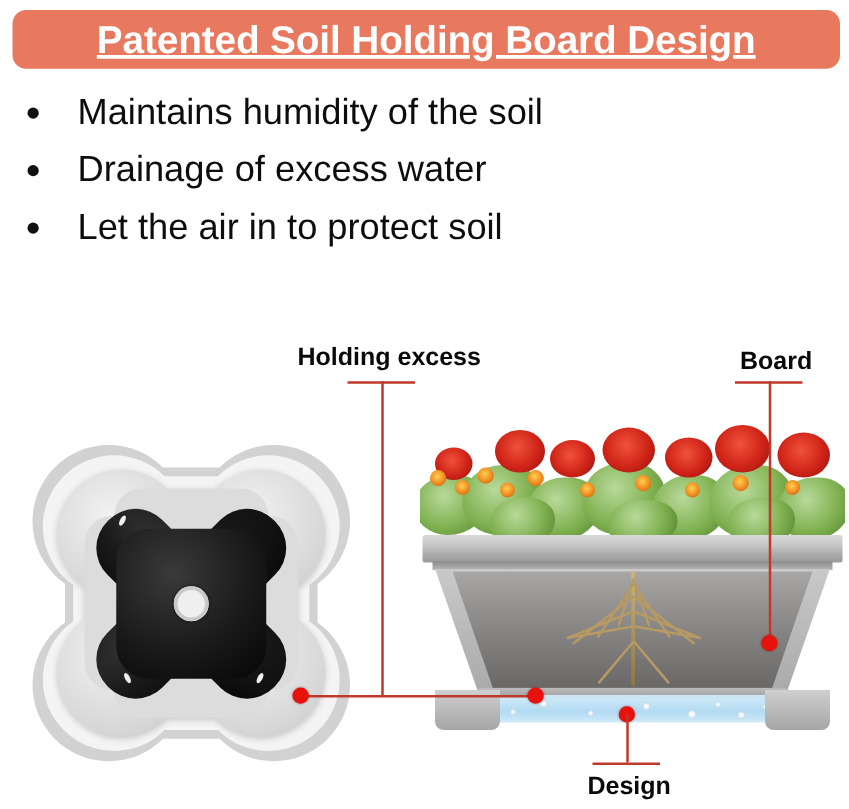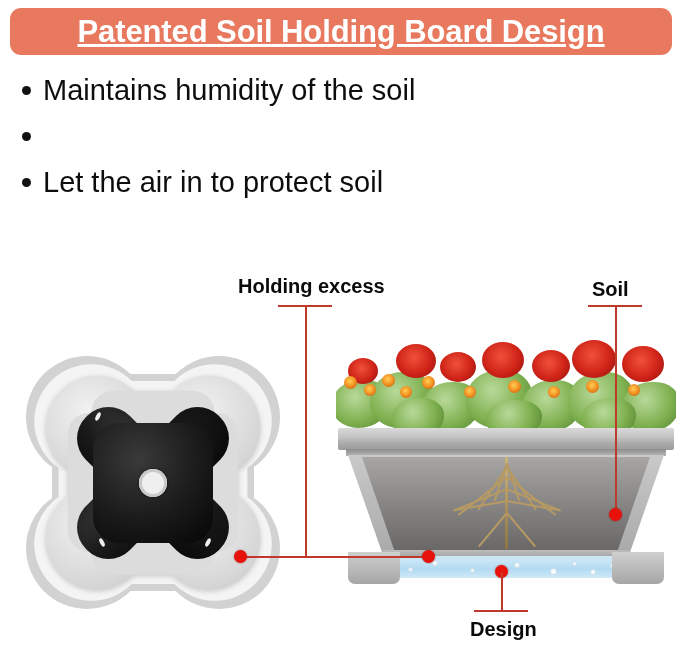--- a/index.html
+++ b/index.html
@@ -18,21 +18,21 @@
     display:flex;align-items:center;justify-content:center;
     box-sizing:border-box;
   }
   .banner-title{
     color:#ffffff;font-size:31px;font-weight:bold;letter-spacing:-0.1px;
     line-height:1;white-space:nowrap;text-decoration:underline;
   }
 
   
   .bullets{position:absolute;left:22px;top:72px;width:520px;}
-  .bullet-row{display:flex;align-items:flex-start;height:46px;}
+  .bullet-row{display:flex;align-items:flex-start;height:46px;gap:19px;}
   .bullet-dot{
     width:9px;height:9px;border-radius:50%;background:#111;
     margin-top:14px;margin-right:12px;flex:none;
   }
   .bullet-text{
     font-size:29px;color:#0d0d0d;line-height:36px;white-space:nowrap;
     font-weight:400;
   }
 
   
@@ -186,20 +186,21 @@
     <div class="banner-title">Patented Soil Holding Board Design</div>
   </div>
 
   <div class="bullets">
     <div class="bullet-row">
       <span class="bullet-dot"></span>
       <span class="bullet-text">Maintains humidity of the soil</span>
     </div>
     <div class="bullet-row">
       <span class="bullet-dot"></span>
+      <span class="bullet-text">Drainage of excess water</span>
     </div>
     <div class="bullet-row">
       <span class="bullet-dot"></span>
       <span class="bullet-text">Let the air in to protect soil</span>
     </div>
   </div>
 
   <div class="pot-top">
 
     <div class="pot-outer shellC">
@@ -327,16 +328,16 @@
 
   <div class="lead lead-h" style="left:588px;top:305px;width:54px;"></div>
   <div class="lead lead-v" style="left:615px;top:305px;height:208px;"></div>
   <div class="dot" style="left:609px;top:508px;"></div>
 
   <div class="dot" style="left:495px;top:565px;"></div>
   <div class="lead lead-v" style="left:501px;top:572px;height:38px;"></div>
   <div class="lead lead-h" style="left:474px;top:610px;width:54px;"></div>
 
   <div class="callout-label" id="lbl-holding">Holding excess</div>
-  <div class="callout-label" id="lbl-soil">Soil</div>
+  <div class="callout-label" id="lbl-soil">Board</div>
   <div class="callout-label" id="lbl-water">Design</div>
 
 </div>
 
 </body></html>

